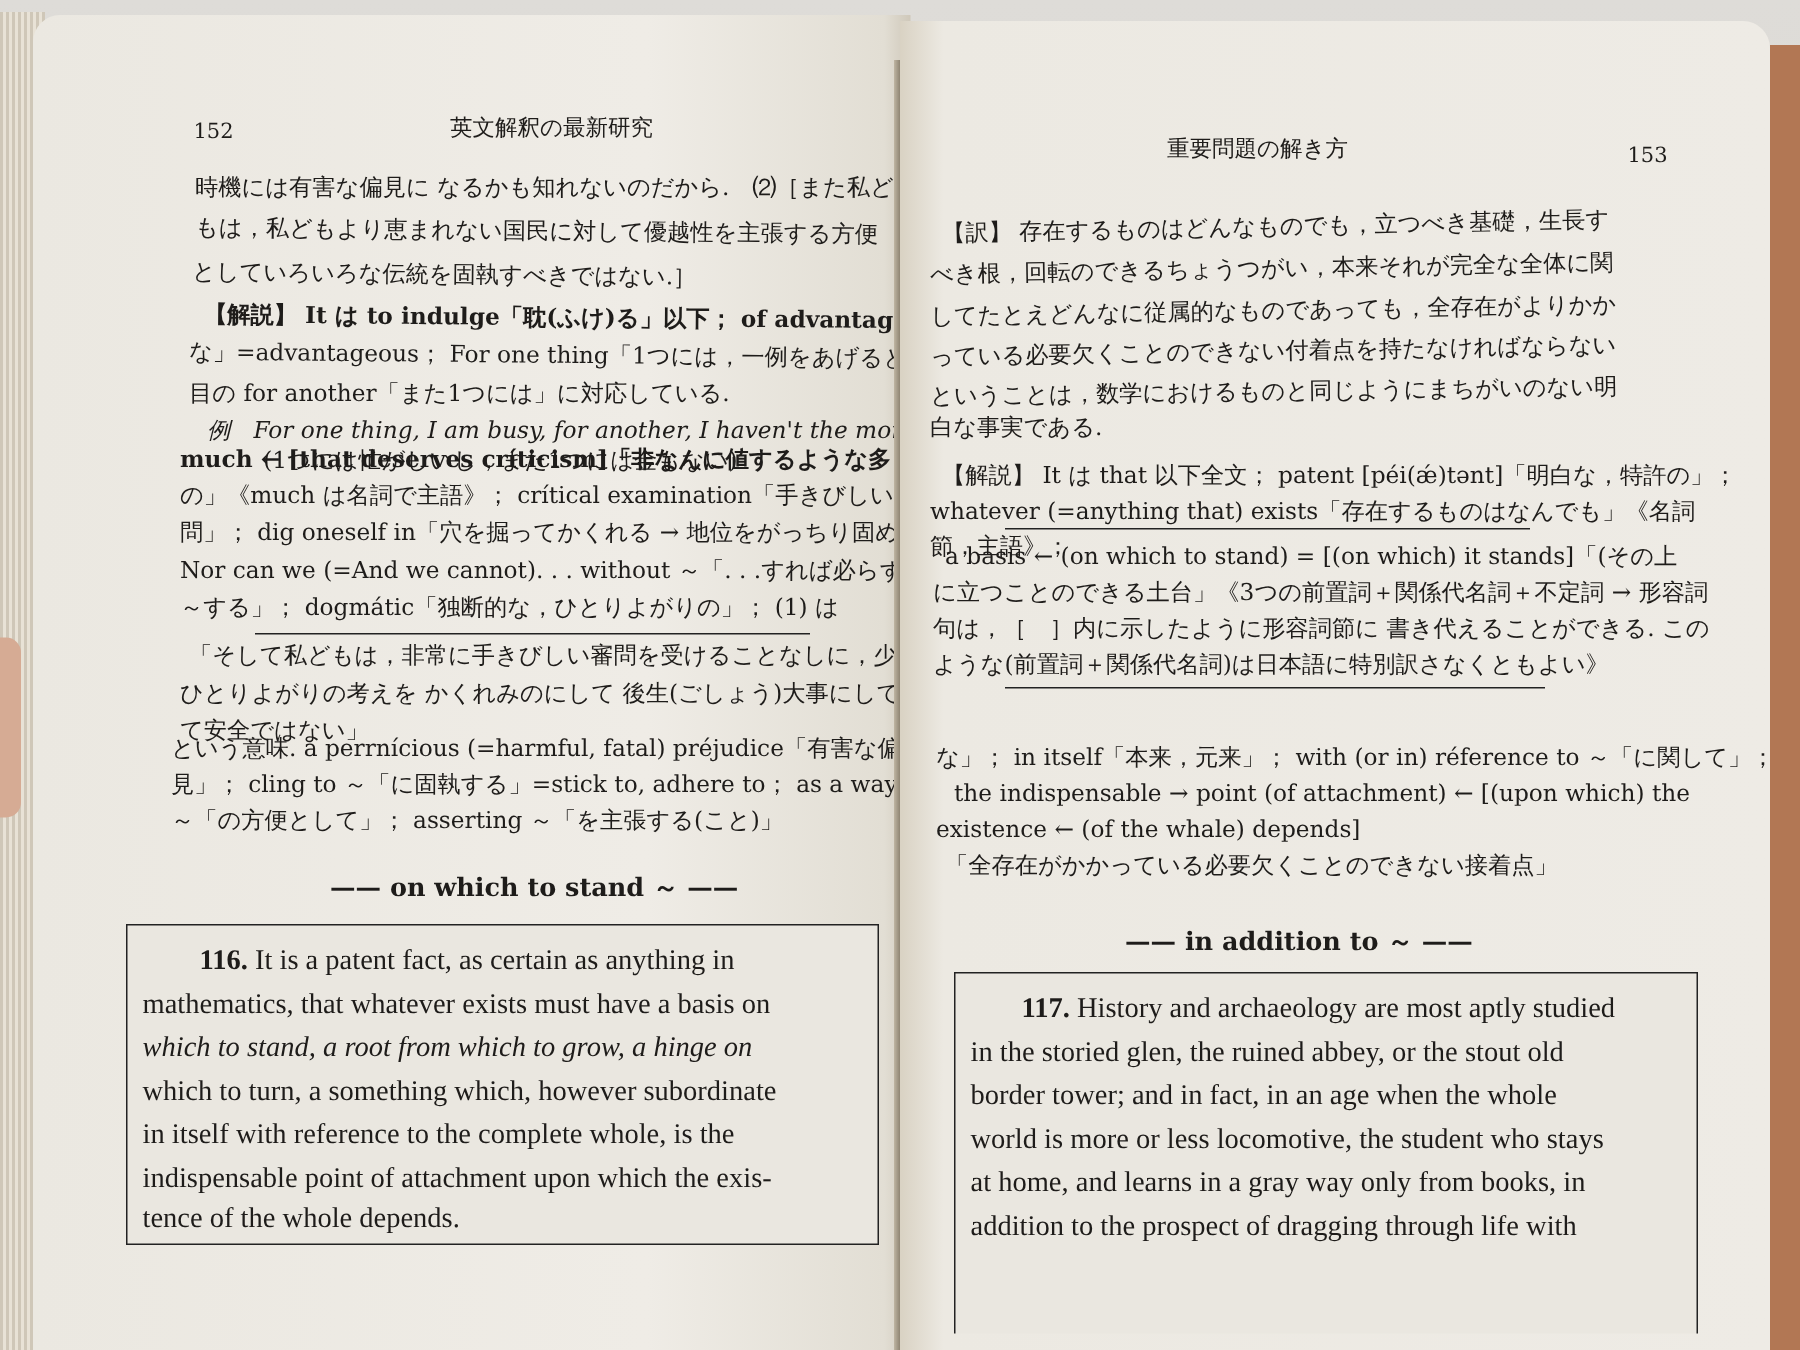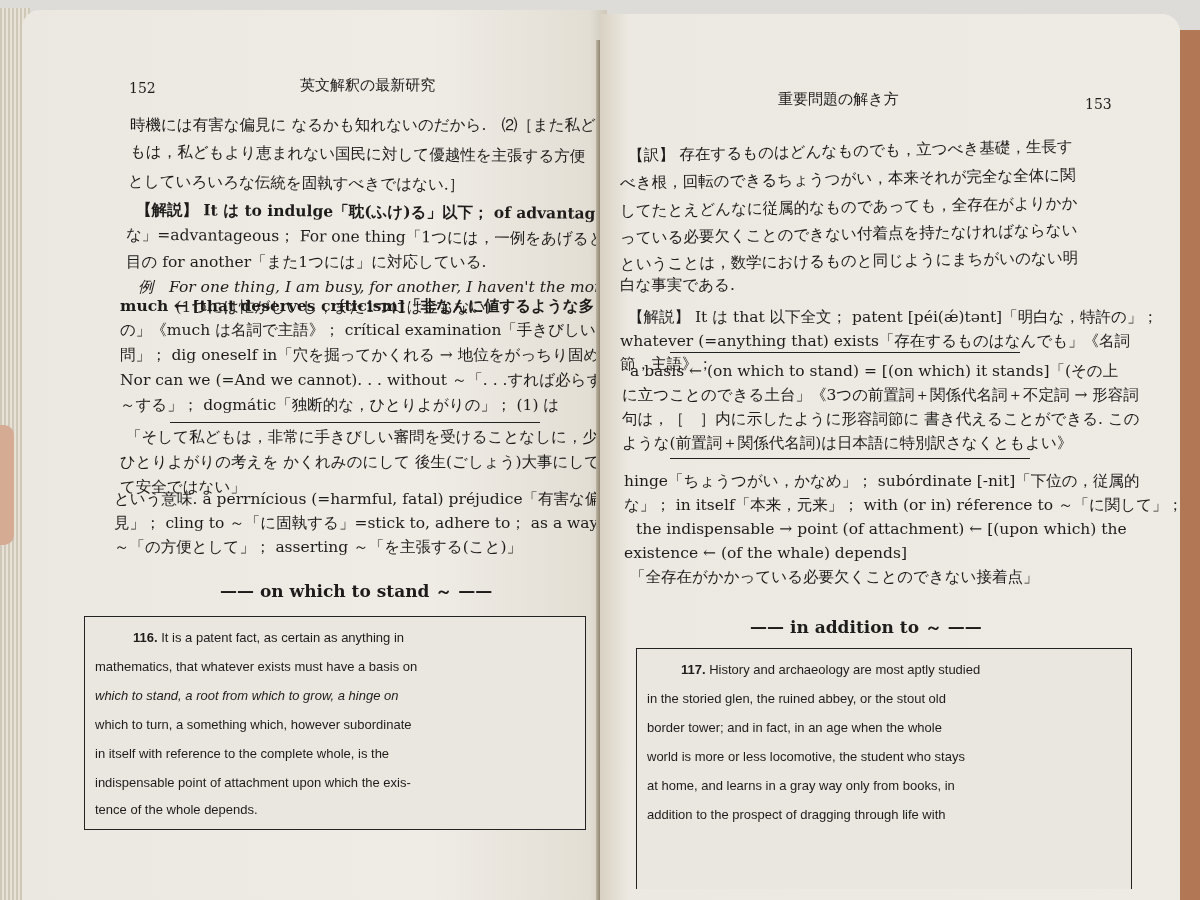--- a/index.html
+++ b/index.html
@@ -50,22 +50,22 @@
   .rule {
     position:absolute; height:0; border-top:1.5px solid #222;
   }
   .section-head {
     position:absolute; font-weight:bold; font-size:17px; white-space:nowrap;
   }
   .box {
     position:absolute; border:1.5px solid #222; background:#eae7e0;
   }
   .box .bline {
-    position:absolute; white-space:nowrap; font-size:13px; line-height:1;
-    font-family:Liberation Sans, sans-serif;
+    position:absolute; white-space:nowrap; font-size:19px; line-height:1;
+    font-family:Liberation Serif, serif;
   }
 </style>
 </head>
 <body>
 
 <div class="backdrop"></div>
 <div class="wood-right"></div>
 <div class="page-stack-left"></div>
 
 <div class="page left">
@@ -124,21 +124,20 @@
 
   <div class="line" style="left:28px;top:296px;">【解説】 It は that 以下全文； patent [péi(ǽ)tənt]「明白な，特許の」；</div>
   <div class="line" style="left:20px;top:320px;">whatever (=anything that) exists「存在するものはなんでも」《名詞</div>
   <div class="line" style="left:20px;top:343px;">節，主語》；</div>
   <div class="rule" style="left:70px;top:338px;width:350px;"></div>
   <div class="line" style="left:30px;top:350px;">a basis ← (on which to stand) = [(on which) it stands]「(その上</div>
   <div class="line" style="left:22px;top:374px;">に立つことのできる土台」《3つの前置詞＋関係代名詞＋不定詞 → 形容詞</div>
   <div class="line" style="left:22px;top:398px;">句は，［　］内に示したように形容詞節に 書き代えることができる. この</div>
   <div class="line" style="left:22px;top:422px;">ような(前置詞＋関係代名詞)は日本語に特別訳さなくともよい》</div>
   <div class="rule" style="left:70px;top:444px;width:360px;"></div>
-  <div class="line" style="left:24px;top:460px;">hinge「ちょうつがい，かなめ」； subórdinate [-nit]「下位の，従属的</div>
   <div class="line" style="left:24px;top:484px;text-align:center;">な」； in itself「本来，元来」； with (or in) réference to ～「に関して」；</div>
   <div class="line" style="left:36px;top:508px;">the indispensable → point (of attachment) ← [(upon which) the</div>
   <div class="line" style="left:24px;top:532px;">existence ← (of the whale) depends]</div>
   <div class="line" style="left:30px;top:556px;">「全存在がかかっている必要欠くことのできない接着点」</div>
 
   <div class="section-head" style="left:150px;top:602px;">—— in addition to ～ ——</div>
 
   <div class="box" style="left:36px;top:634px;width:494px;height:240px;border-bottom:none;">
     <div class="bline" style="left:44px;top:14px;"><b>117.</b> <span>History and archaeology are most aptly studied</span></div>
     <div class="bline" style="left:10px;top:43px;">in the storied glen, the ruined abbey, or the stout old</div>

